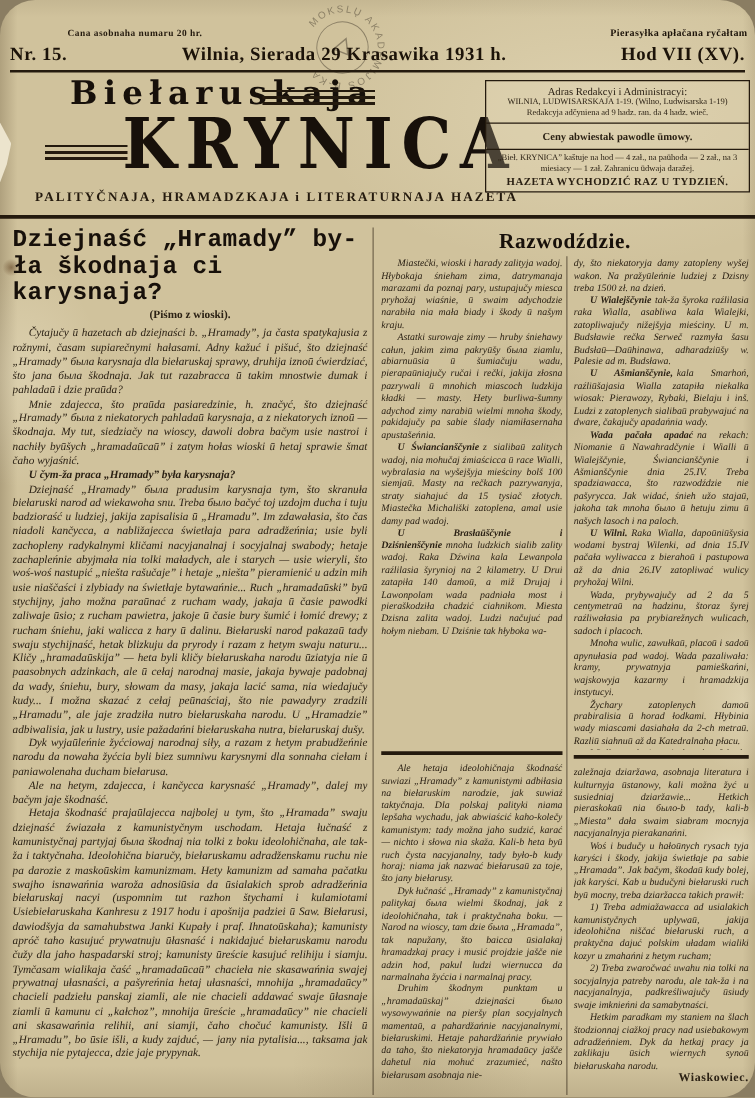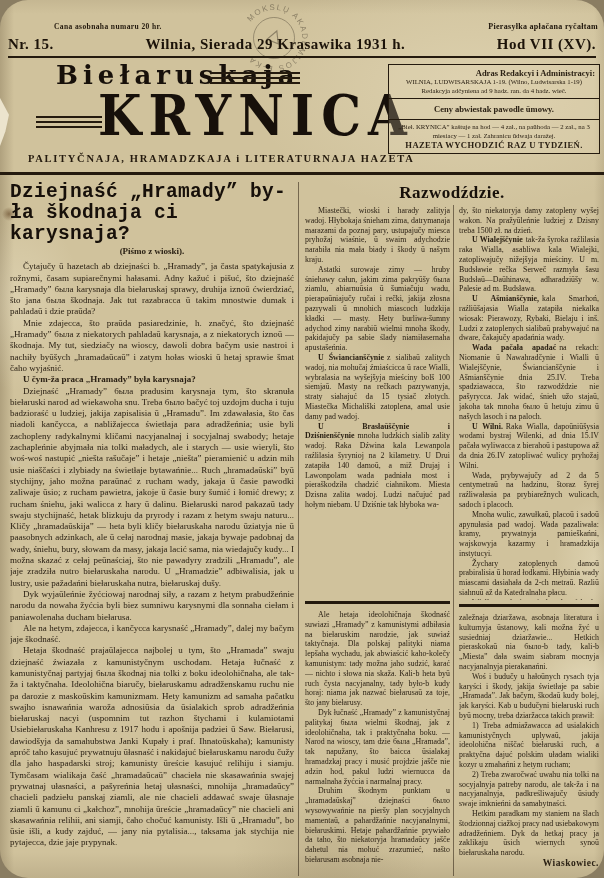--- a/index.html
+++ b/index.html
@@ -40,21 +40,21 @@
   .deco-top{left:210px;top:72px;width:90px;height:13px;}
   .deco-main{left:36px;top:116px;width:66px;height:13px;}
   .title-main{left:98px;top:82px;width:290px;text-align:center;font-family:"DejaVu Serif",serif;
               font-weight:bold;font-size:50px;letter-spacing:7px;color:#17100a;transform:scaleY(1.12);
               transform-origin:top;}
   .subtitle{left:8px;top:153px;width:376px;font-size:10.5px;font-weight:bold;letter-spacing:1.7px;
             color:#241a0e;white-space:nowrap;margin-left:20px;}
   .infobox{left:388px;top:64px;width:210px;border:1.5px solid #241a0e;background:rgba(226,216,184,.25);}
   .ib-sec{padding:3px 4px;text-align:center;}
   .ib-sec + .ib-sec{border-top:1.2px solid #241a0e;}
-  .ib-title{font-size:8.5px;font-weight:bold;text-align:right;}
+  .ib-title{font-size:8.5px;font-weight:normal;}
   .ib-small{font-size:6.8px;line-height:8.6px;}
   .ib-mid{font-size:8.5px;font-weight:bold;padding:5px 4px;}
   .ib-freq{font-size:8.6px;font-weight:bold;letter-spacing:.4px;}
   .main-rule{left:0;top:172px;width:604px;height:3px;background:#241a0e;}
   
   .vrule{width:1px;background:rgba(42,30,14,.55);}
   .vr1{left:298px;top:182px;height:694px;}
   .vr2{left:453px;top:205px;height:671px;}
   .col{overflow:hidden;text-align:justify;}
   #col1{left:10px;top:180px;width:284px;height:696px;font-size:9px;line-height:11.3px;}
@@ -63,21 +63,21 @@
   .a1-sub{text-align:center;font-size:9px;font-weight:bold;margin:1px 0 4px 0;}
   .a2-head{left:304px;top:183px;width:296px;text-align:center;font-weight:bold;font-size:17px;
            color:#17100a;letter-spacing:.5px;}
   #col2a{left:305px;top:206px;width:145px;height:392px;font-size:7.9px;line-height:9.8px;}
   #col3a{left:459px;top:206px;width:140px;height:394px;font-size:7.9px;line-height:9.8px;}
   #col2b{left:305px;top:610px;width:145px;height:266px;font-size:7.9px;line-height:9.8px;}
   #col3b{left:459px;top:613px;width:140px;height:246px;font-size:7.9px;line-height:9.8px;}
   .sep{height:3px;background:#241a0e;}
   .sep2{left:305px;top:601px;width:145px;}
   .sep3{left:459px;top:604px;width:140px;}
-  .para{margin:0;text-indent:13px;}
+  .para{margin:0;text-indent:13px;font-style:italic;}
   .noindent{text-indent:0;}
   .subhead{font-weight:bold;}
   .lead{font-weight:bold;margin-right:3px;}
   .lead:empty{display:none;margin:0;}
   .sig{left:459px;top:858px;width:140px;text-align:right;font-weight:bold;font-size:9.5px;
        letter-spacing:.5px;padding-right:14px;border-bottom:0;}
 </style>
 </head>
 <body>
 

